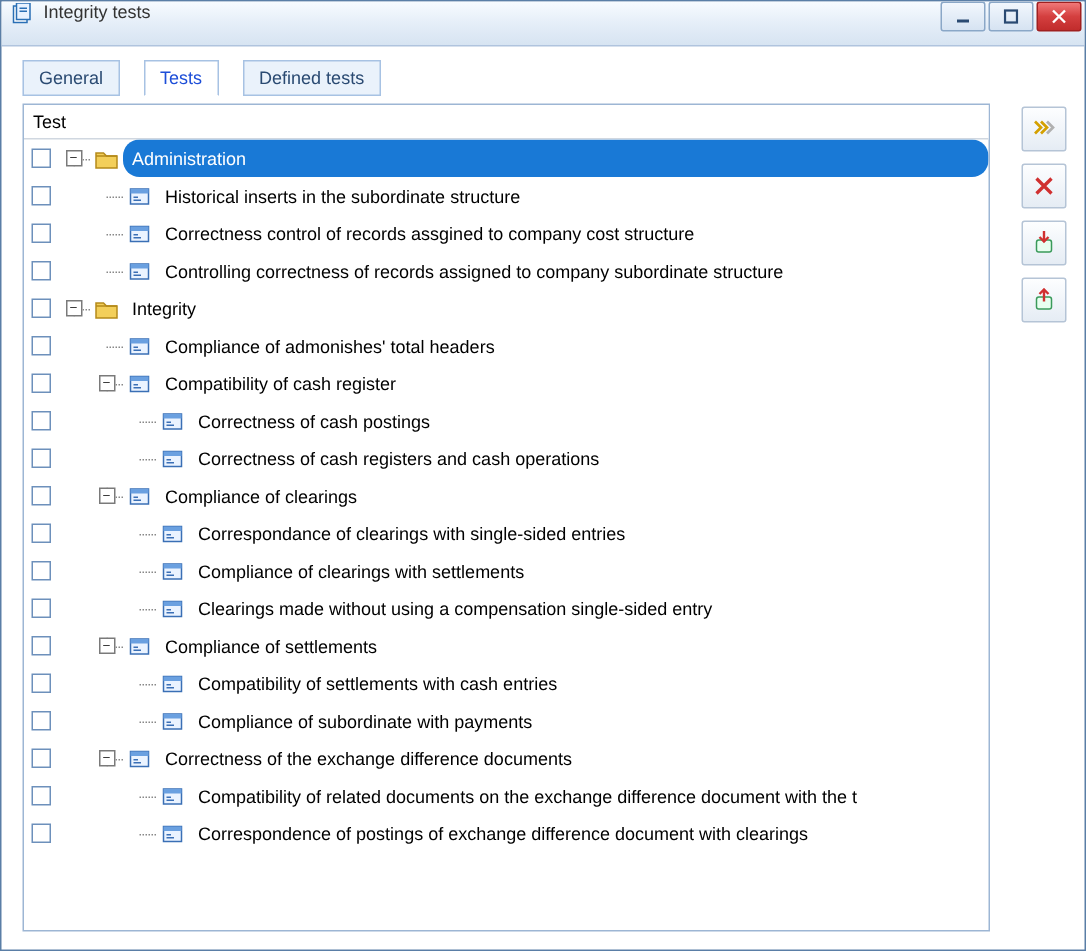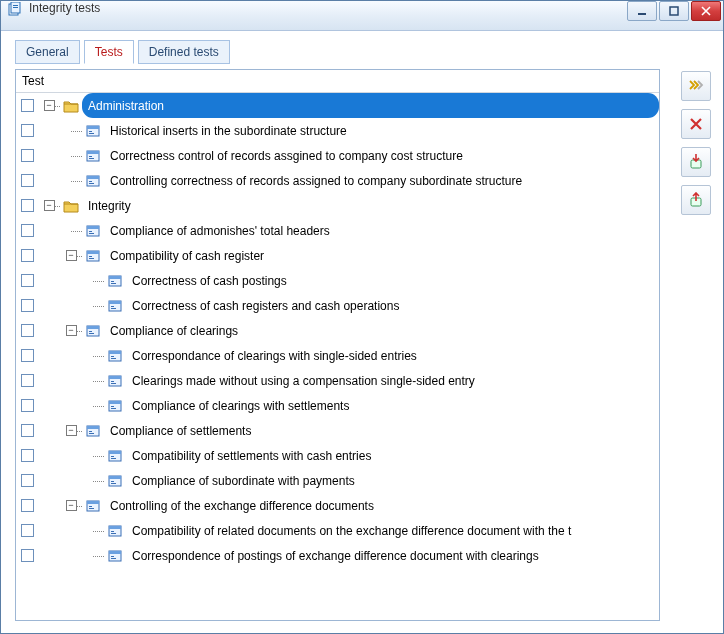--- a/index.html
+++ b/index.html
@@ -40,36 +40,36 @@
   .winbtn.close {
     background: linear-gradient(to bottom, #f07878, #d43f3f 50%, #c12c2c);
     border-color: #a02020;
   }
   .winbtn svg { display:block; }
   
   .tabstrip {
     display: flex;
     align-items: flex-end;
     padding: 6px 10px 0 14px;
-    gap: 4px;
+    gap: 16px;
     height: 32px;
   }
   .tab {
     padding: 4px 10px 4px 10px;
     border: 1px solid #a7c2e3;
     background: #eaf2fb;
     color: #2a4a72;
     cursor: pointer;
     position: relative;
     top: 1px;
   }
   .tab.active {
     background: #fff;
     border-bottom-color: #fff;
-    color: #b91c1c;
+    color: #1d4ed8;
     z-index: 2;
   }
   
   .main {
     display: flex;
     height: calc(634px - 30px - 32px - 8px);
     padding: 6px 6px 6px 14px;
     gap: 21px;
   }
   .treewrap {
@@ -453,20 +453,44 @@
         <div class="row">
           <div class="cellcheck">
             <div class="chk"></div>
           </div>
           <div class="gutter">
             <span class="vline"></span>
           </div>
           <div class="gutter">
             <span class="vline"></span>
           </div>
+          <div class="gutter">
+            <span class="vline"></span>
+            <span class="hline"></span>
+          </div>
+          <div class="iconcell doc-icon">
+            <svg width="14" height="12">
+              <rect x="1" y="1" width="12" height="10" fill="#eaf3ff" stroke="#3a6fb5"></rect>
+              <rect x="1" y="1" width="12" height="3" fill="#6aa0e0"></rect>
+              <rect x="3" y="6" width="3" height="1" fill="#3a6fb5"></rect>
+              <rect x="3" y="8" width="5" height="1" fill="#3a6fb5"></rect>
+            </svg>
+          </div>
+          <div class="labelcell">Compliance of clearings with settlements</div>
+        </div>
+        <div class="row">
+          <div class="cellcheck">
+            <div class="chk"></div>
+          </div>
+          <div class="gutter">
+            <span class="vline"></span>
+          </div>
+          <div class="gutter">
+            <span class="vline"></span>
+          </div>
           <div class="gutter last">
             <span class="vline"></span>
             <span class="hline"></span>
           </div>
           <div class="iconcell doc-icon">
             <svg width="14" height="12">
               <rect x="1" y="1" width="12" height="10" fill="#eaf3ff" stroke="#3a6fb5"></rect>
               <rect x="1" y="1" width="12" height="3" fill="#6aa0e0"></rect>
               <rect x="3" y="6" width="3" height="1" fill="#3a6fb5"></rect>
               <rect x="3" y="8" width="5" height="1" fill="#3a6fb5"></rect>
@@ -476,44 +500,20 @@
         </div>
         <div class="row">
           <div class="cellcheck">
             <div class="chk"></div>
           </div>
           <div class="gutter">
             <span class="vline"></span>
           </div>
           <div class="gutter">
             <span class="vline"></span>
-          </div>
-          <div class="gutter">
-            <span class="vline"></span>
-            <span class="hline"></span>
-          </div>
-          <div class="iconcell doc-icon">
-            <svg width="14" height="12">
-              <rect x="1" y="1" width="12" height="10" fill="#eaf3ff" stroke="#3a6fb5"></rect>
-              <rect x="1" y="1" width="12" height="3" fill="#6aa0e0"></rect>
-              <rect x="3" y="6" width="3" height="1" fill="#3a6fb5"></rect>
-              <rect x="3" y="8" width="5" height="1" fill="#3a6fb5"></rect>
-            </svg>
-          </div>
-          <div class="labelcell">Compliance of clearings with settlements</div>
-        </div>
-        <div class="row">
-          <div class="cellcheck">
-            <div class="chk"></div>
-          </div>
-          <div class="gutter">
-            <span class="vline"></span>
-          </div>
-          <div class="gutter">
-            <span class="vline"></span>
             <span class="hline"></span>
             <div class="expander">−</div>
           </div>
           <div class="iconcell doc-icon">
             <svg width="14" height="12">
               <rect x="1" y="1" width="12" height="10" fill="#eaf3ff" stroke="#3a6fb5"></rect>
               <rect x="1" y="1" width="12" height="3" fill="#6aa0e0"></rect>
               <rect x="3" y="6" width="3" height="1" fill="#3a6fb5"></rect>
               <rect x="3" y="8" width="5" height="1" fill="#3a6fb5"></rect>
             </svg>
@@ -581,21 +581,21 @@
             <div class="expander">−</div>
           </div>
           <div class="iconcell doc-icon">
             <svg width="14" height="12">
               <rect x="1" y="1" width="12" height="10" fill="#eaf3ff" stroke="#3a6fb5"></rect>
               <rect x="1" y="1" width="12" height="3" fill="#6aa0e0"></rect>
               <rect x="3" y="6" width="3" height="1" fill="#3a6fb5"></rect>
               <rect x="3" y="8" width="5" height="1" fill="#3a6fb5"></rect>
             </svg>
           </div>
-          <div class="labelcell">Controlling of the exchange difference documents</div>
+          <div class="labelcell">Correctness of the exchange difference documents</div>
         </div>
         <div class="row">
           <div class="cellcheck">
             <div class="chk"></div>
           </div>
           <div class="gutter">
             <span class="vline"></span>
           </div>
           <div class="gutter">
             <span class="vline"></span>

